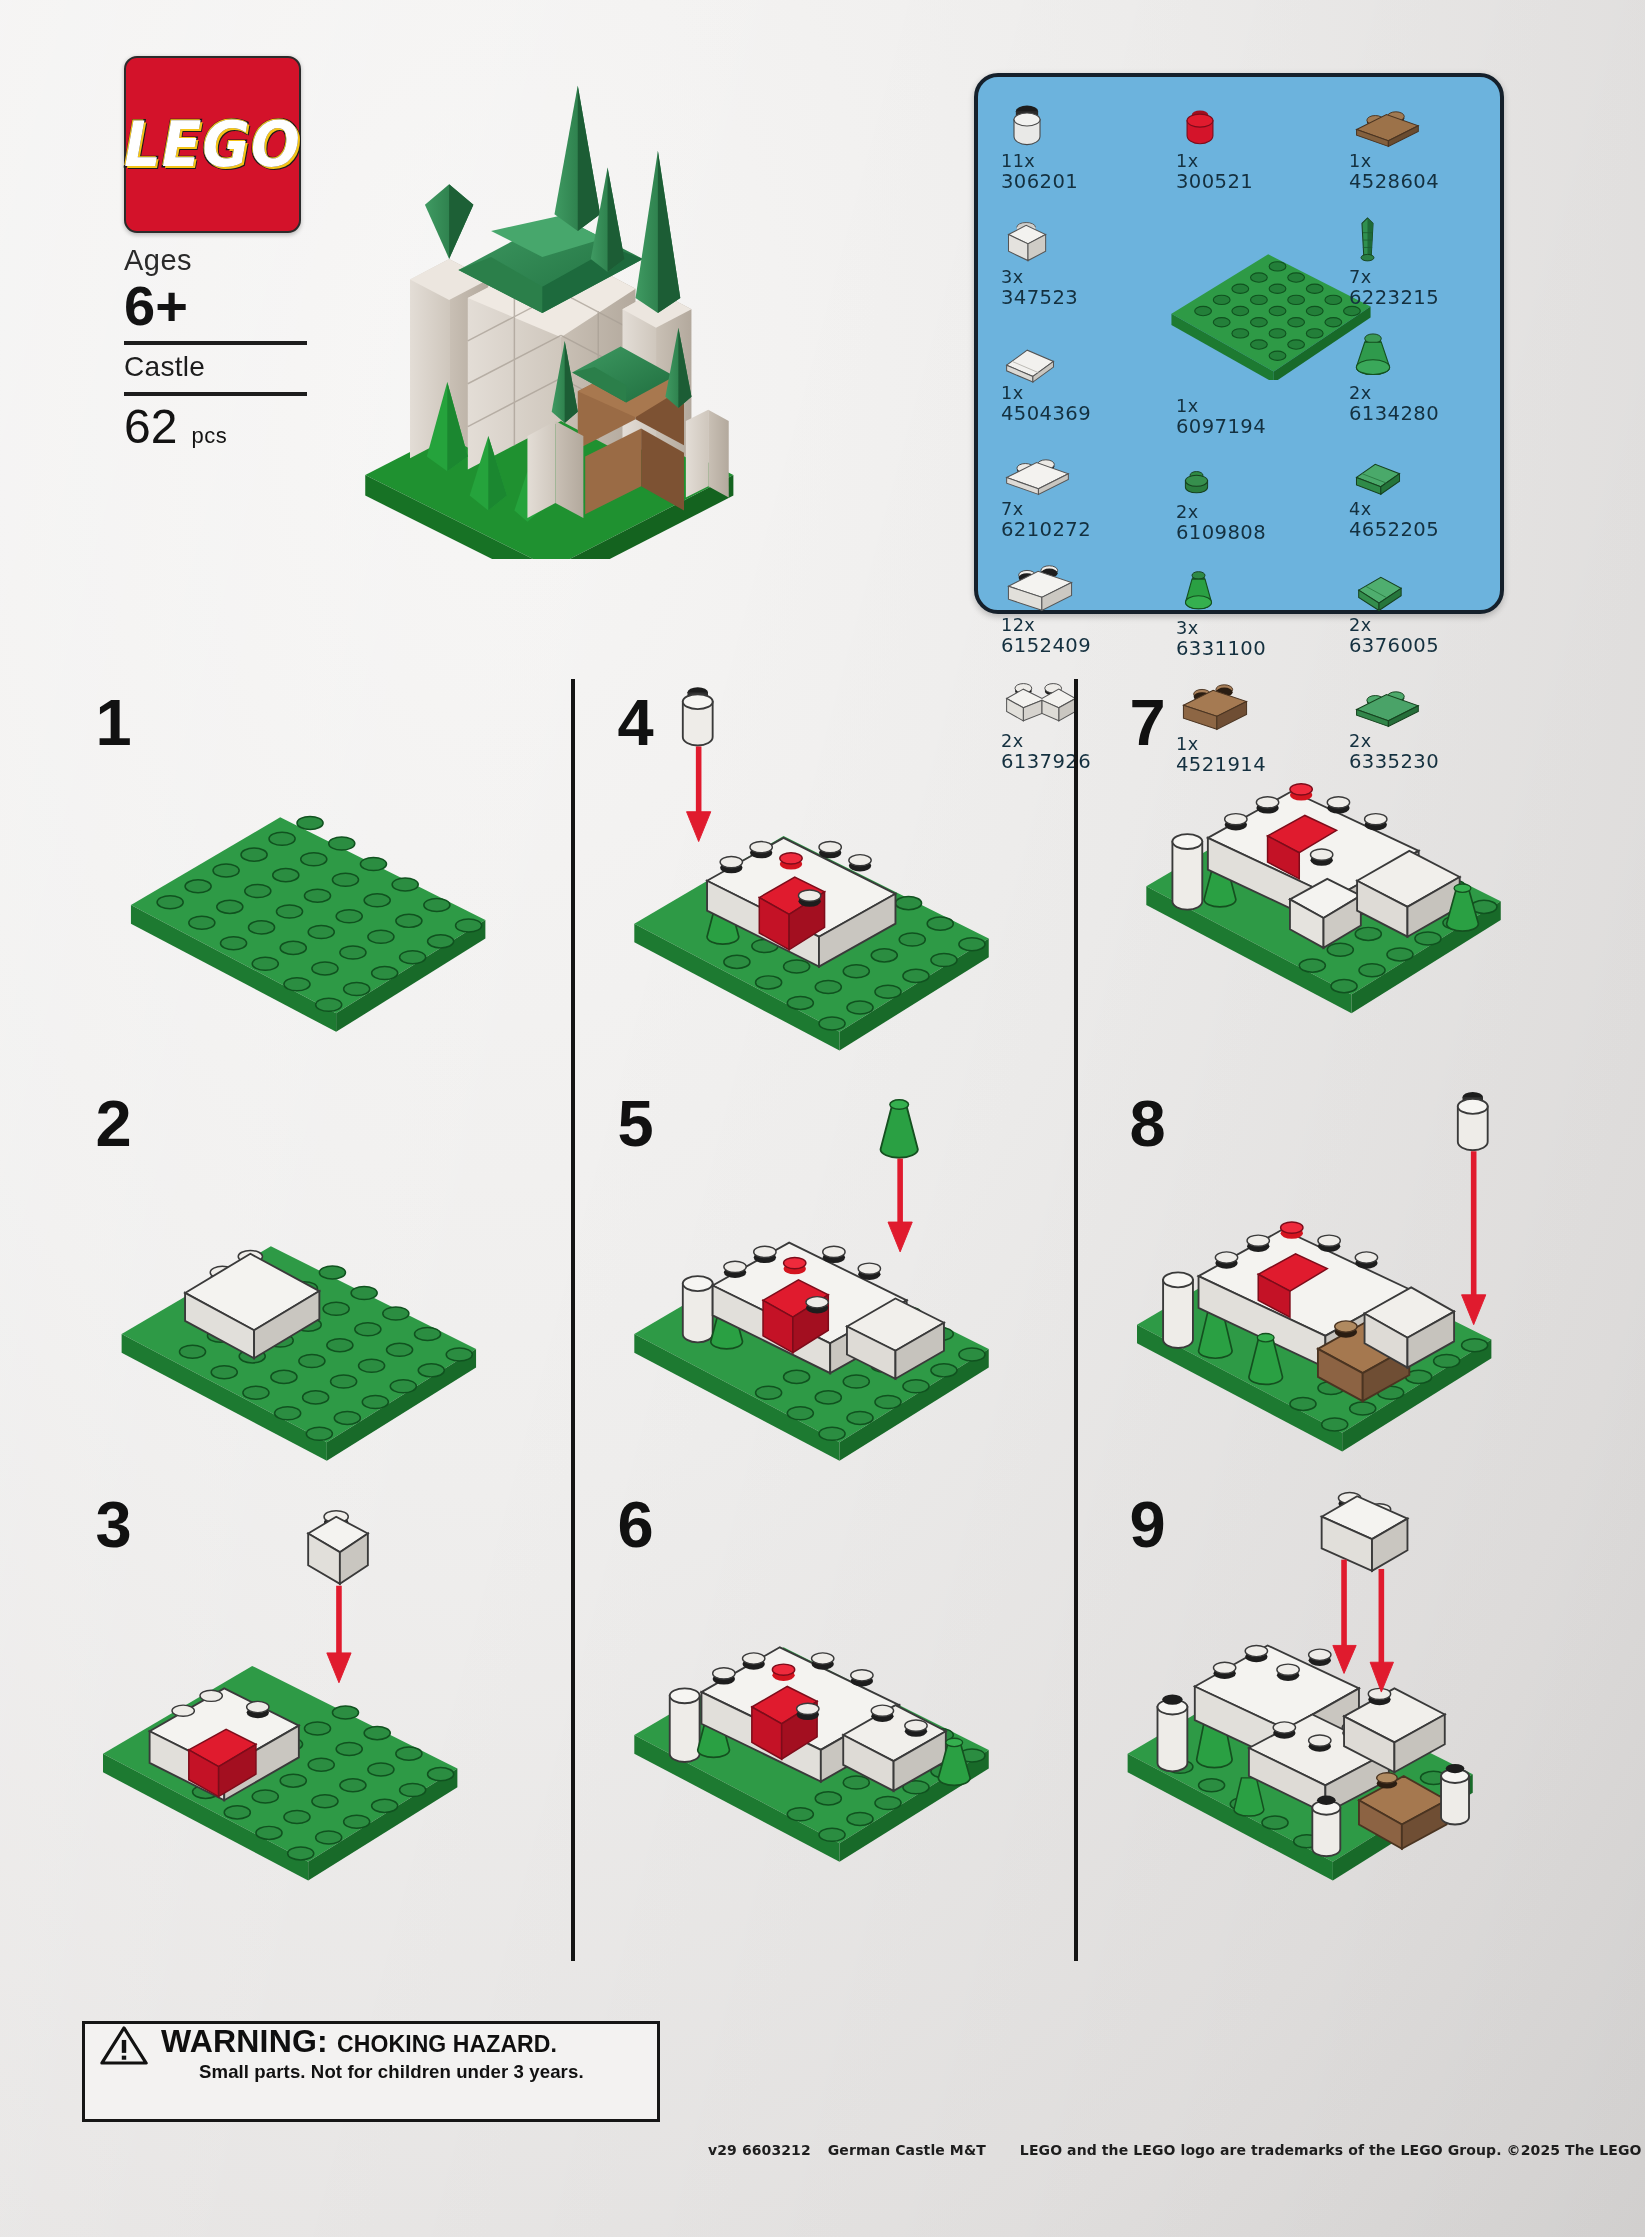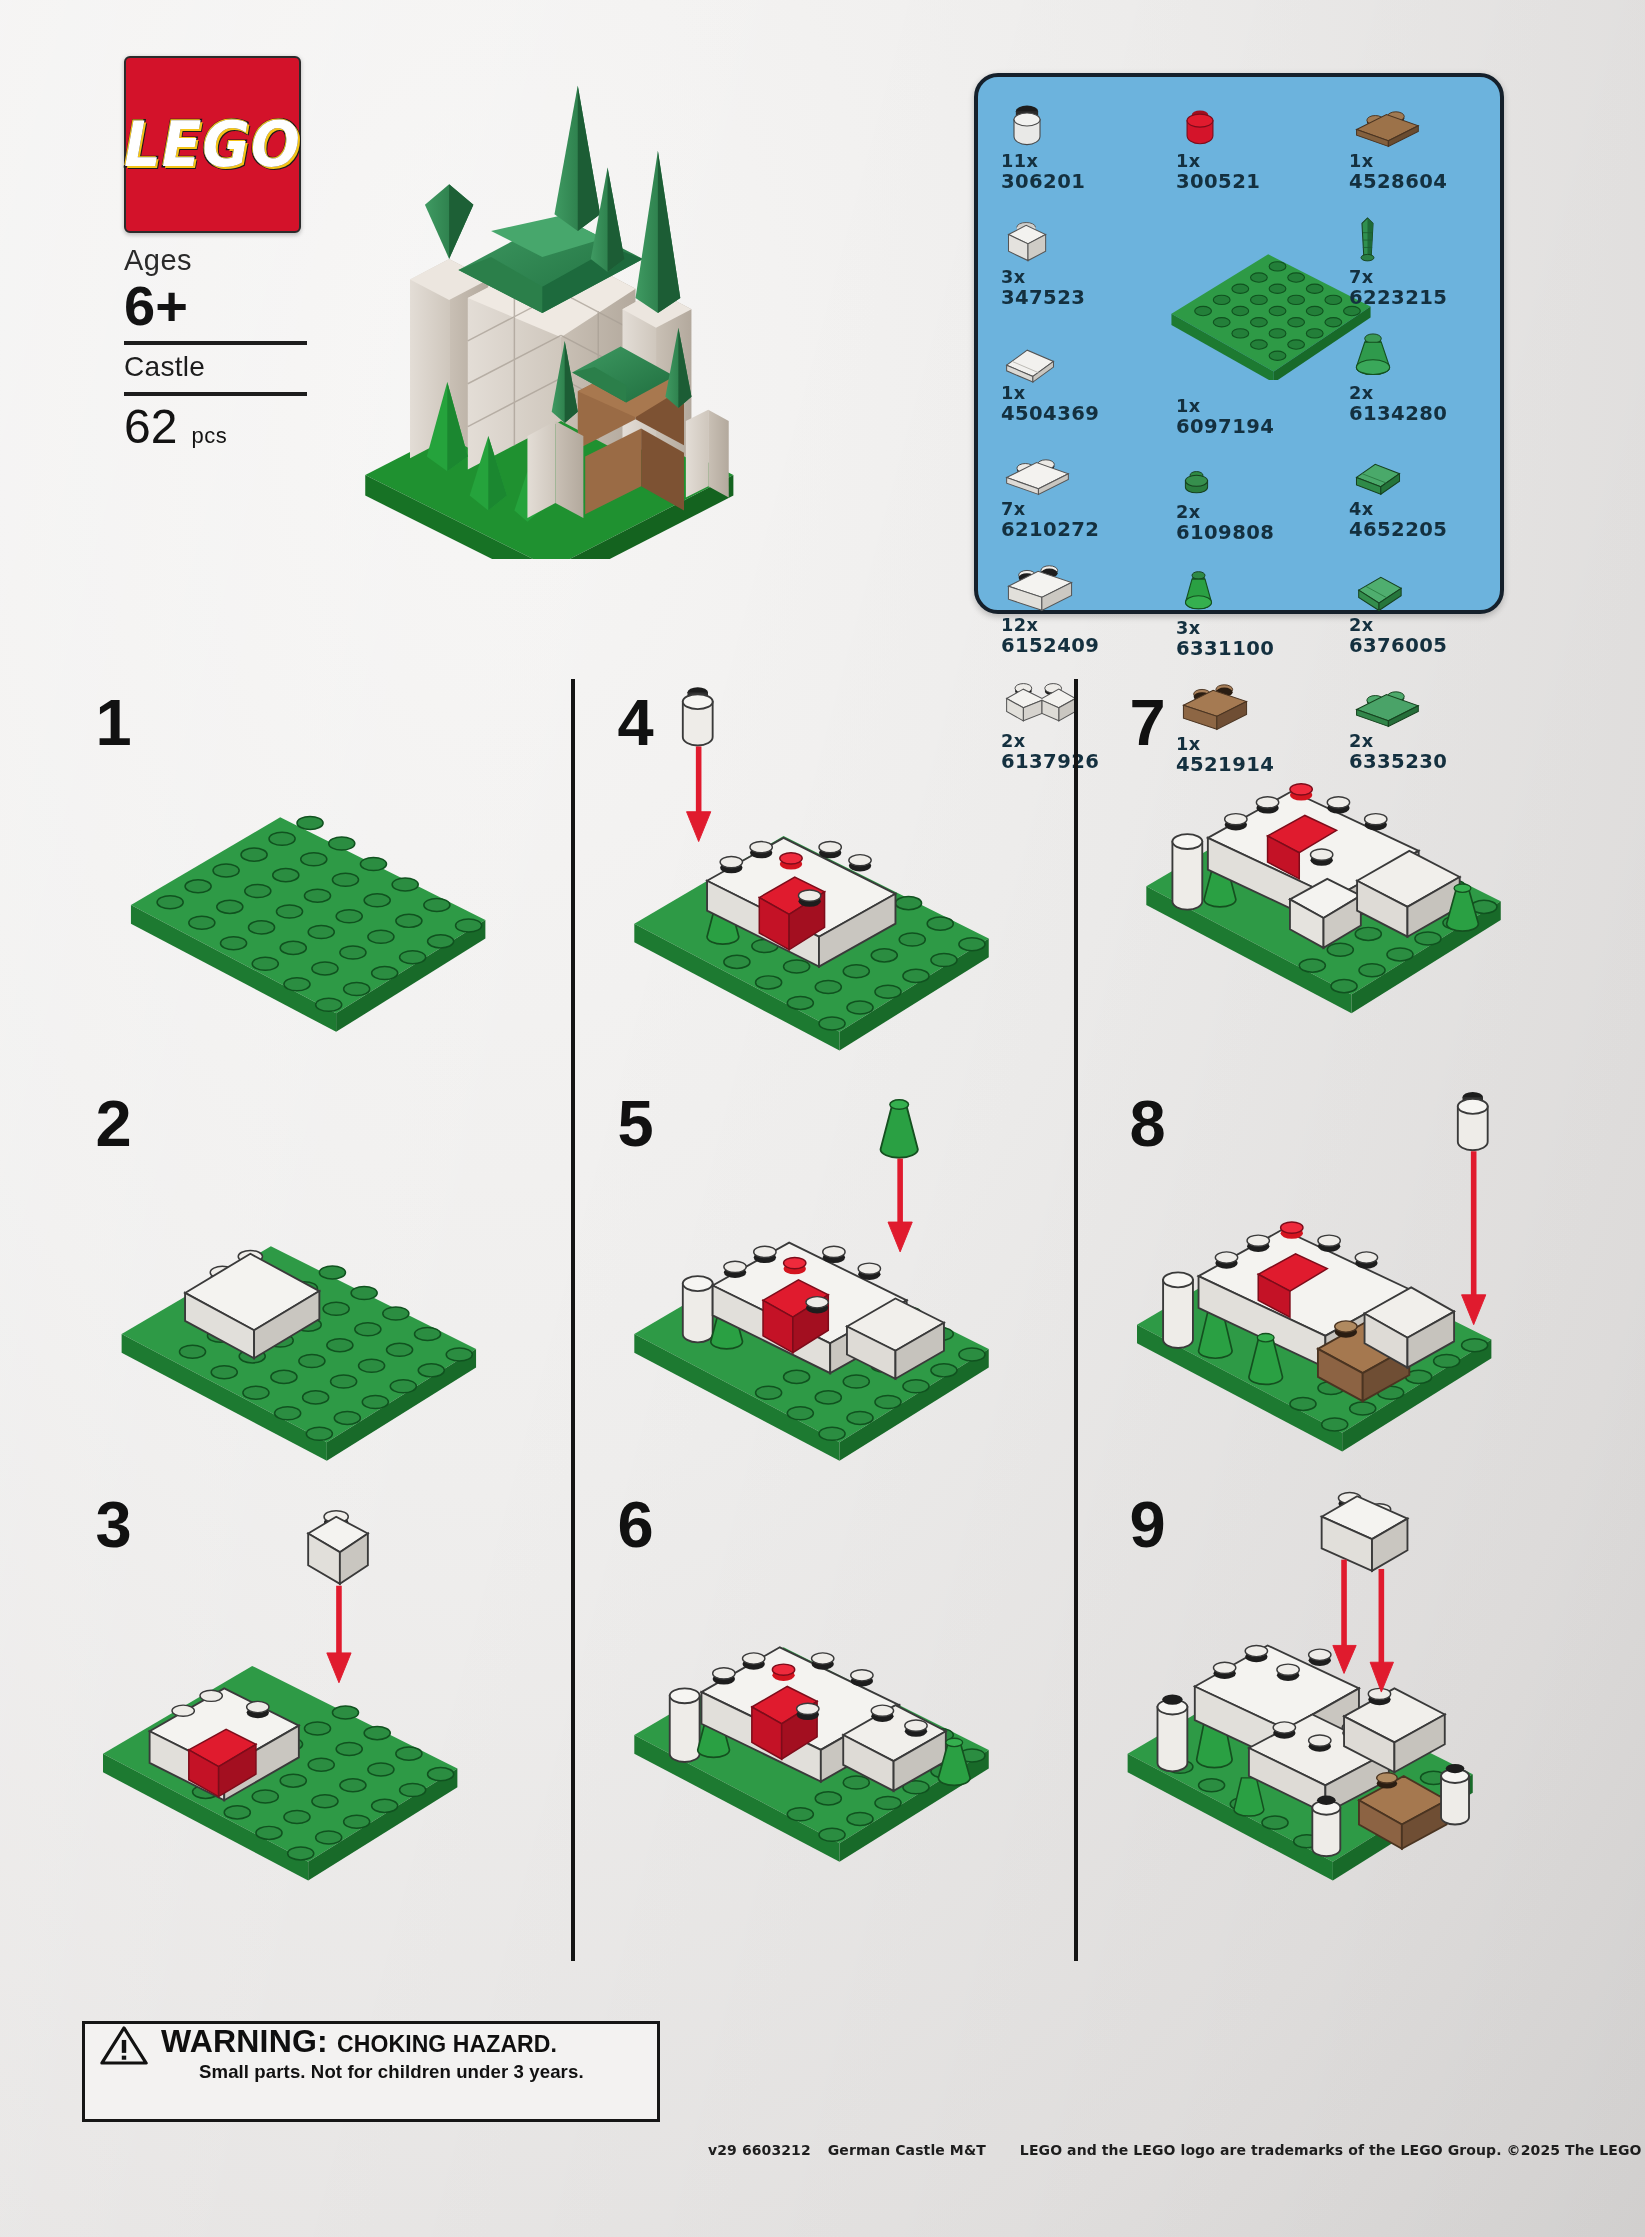--- a/index.html
+++ b/index.html
@@ -20,21 +20,21 @@
     content:"";position:absolute;inset:0;
     background:linear-gradient(105deg, rgba(255,255,255,.35) 0%, rgba(255,255,255,0) 38%, rgba(0,0,0,.05) 100%);
     pointer-events:none;
   }
 
   
   #header{position:absolute;left:0;top:0;width:1645px;height:643px;}
 
   #lego-logo{
     position:absolute;left:124px;top:56px;width:173px;height:173px;
-    background:#d3122a;border:2.8px solid #2b2b2b;border-radius:6px;
+    background:#d3122a;border:2.8px solid #2b2b2b;border-radius:13px;
     box-shadow:0 1.9px 4.7px rgba(0,0,0,.25);
     display:flex;align-items:center;justify-content:center;
   }
   #lego-logo .word{
     font-family:"DejaVu Sans", sans-serif;
     font-weight:bold;font-style:italic;font-size:58px;letter-spacing:0.9px;
     color:#fff;
     -webkit-text-stroke:2.8px #1c1c1c;
     paint-order:stroke fill;
     text-shadow:
@@ -63,21 +63,21 @@
     box-shadow:0 2.8px 6.5px rgba(0,0,0,.22);
   }
   .parts-col{position:absolute;top:20.5px;width:158px;}
   .parts-col.c1{left:23px;}
   .parts-col.c2{left:198px;}
   .parts-col.c3{left:371px;}
   .part-item{height:116px;position:relative;}
   .part-art{height:54px;display:flex;align-items:flex-end;}
   .part-qty,.part-id{
     font-family:"DejaVu Sans", sans-serif;
-    font-weight:bold;color:#14303f;letter-spacing:0.4px;
+    font-weight:normal;color:#14303f;letter-spacing:0.4px;
     line-height:1.12;
   }
   .part-qty{font-size:17.7px;}
   .part-id{font-size:19.6px;}
   #plate-art{position:absolute;left:186px;top:140px;width:214px;height:163px;}
 
   
   #steps{position:absolute;left:0;top:653px;width:1645px;height:1342px;}
   .divider{position:absolute;width:3.7px;background:#141414;top:26px;height:1282px;}
   .divider.d1{left:571px;}

